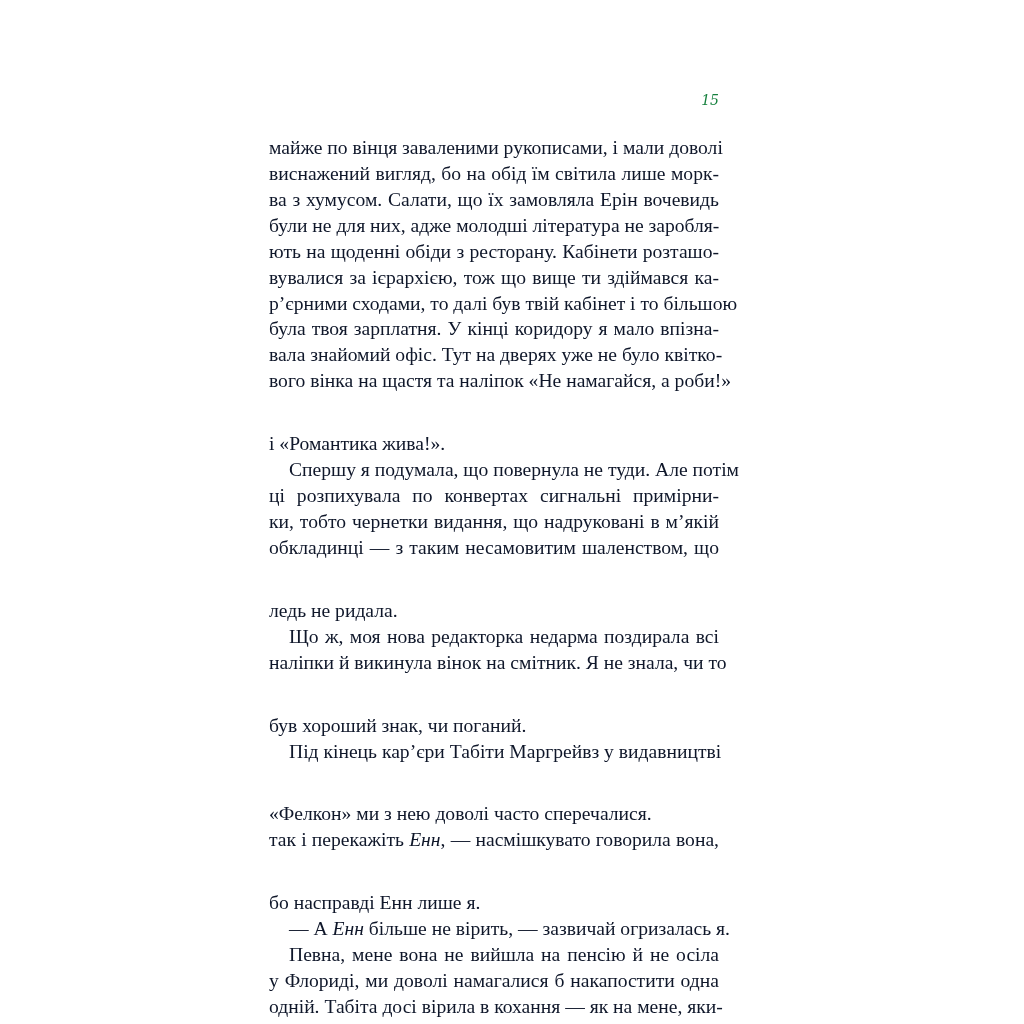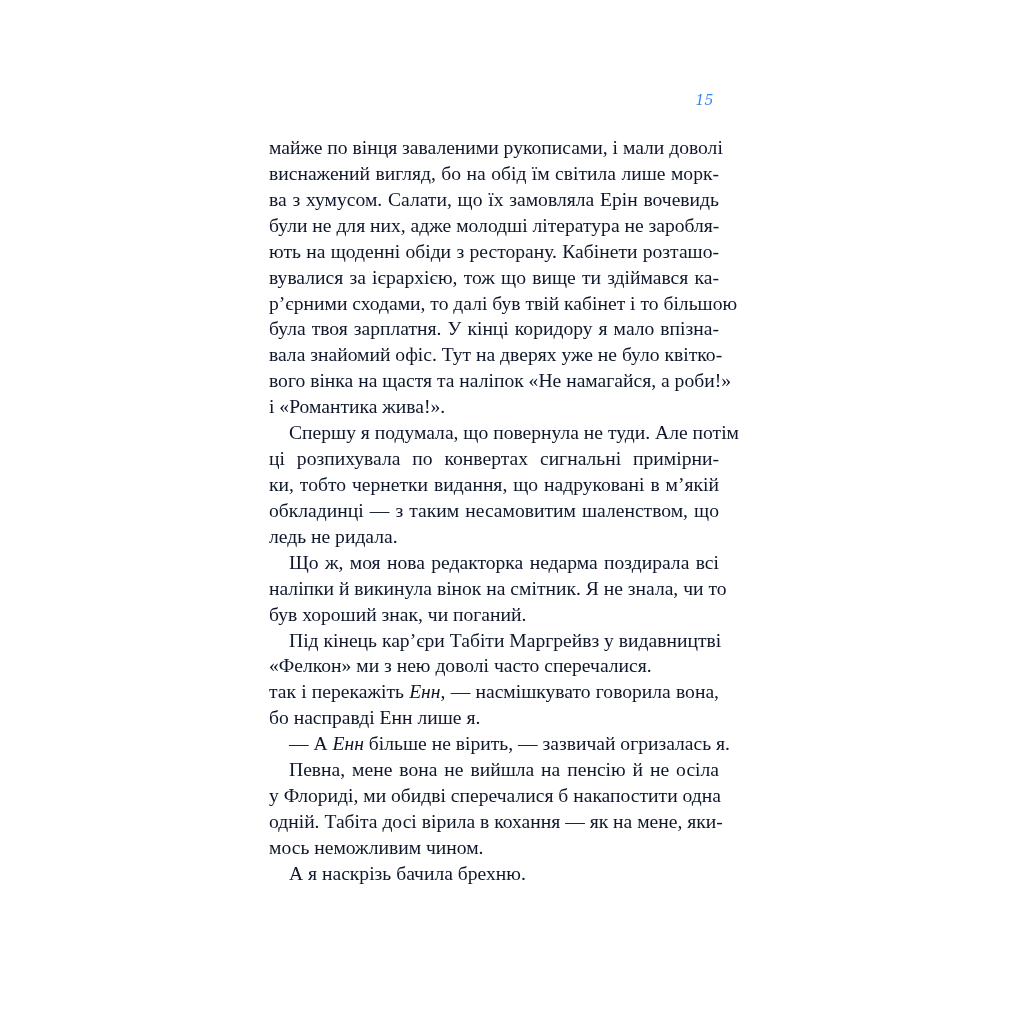--- a/index.html
+++ b/index.html
@@ -17,45 +17,46 @@
     position: absolute;
     left: 0; top: 0;
     width: 1024px; height: 1024px;
     background: #ffffff;
   }
   .page-number {
     position: absolute;
     top: 92px;
     left: 690px;
     width: 29px;
-    text-align: center;
+    text-align: right;
     font-family: "DejaVu Serif", serif;
     font-size: 14px;
     font-style: italic;
-    color: #3b82f6;
+    color: #15803d;
   }
   .text-block {
     position: absolute;
     left: 269px;
     top: 135px;
     width: 450px;
     font-family: "Liberation Serif", "DejaVu Serif", serif;
     font-size: 19.6px;
     line-height: 25.93px;
     color: #0f172a;
   }
   .line {
     display: block;
     white-space: nowrap;
     height: 25.93px;
     text-align: justify;
     text-align-last: justify;
   }
   .line.last {
     text-align-last: left;
+    margin-top: 37px;
   }
   .line.indent {
     padding-left: 20px;
   }
   .seg-italic {
     font-style: italic;
   }
 </style>
 </head>
 <body>
@@ -81,18 +82,18 @@
       <div class="line last"><span>ледь не ридала.</span></div>
       <div class="line indent"><span>Що ж, моя нова редакторка недарма поздирала всі</span></div>
       <div class="line"><span>наліпки й викинула вінок на смітник. Я не знала, чи то</span></div>
       <div class="line last"><span>був хороший знак, чи поганий.</span></div>
       <div class="line indent"><span>Під кінець кар’єри Табіти Маргрейвз у видавництві</span></div>
       <div class="line last"><span>«Фелкон» ми з нею доволі часто сперечалися.</span></div>
       <div class="line"><span>так і перекажіть </span><span class="seg-italic">Енн</span><span>, — насмішкувато говорила вона,</span></div>
       <div class="line last"><span>бо насправді Енн лише я.</span></div>
       <div class="line indent"><span>— А </span><span class="seg-italic">Енн</span><span> більше не вірить, — зазвичай огризалась я.</span></div>
       <div class="line indent"><span>Певна, мене вона не вийшла на пенсію й не осіла</span></div>
-      <div class="line"><span>у Флориді, ми обидві сперечалися б накапостити одна</span></div>
+      <div class="line"><span>у Флориді, ми доволі намагалися б накапостити одна</span></div>
       <div class="line"><span>одній. Табіта досі вірила в кохання — як на мене, яки-</span></div>
       <div class="line last"><span>мось неможливим чином.</span></div>
       <div class="line indent last"><span>А я наскрізь бачила брехню.</span></div>
     </div>
 </div>
 
 </body></html>

